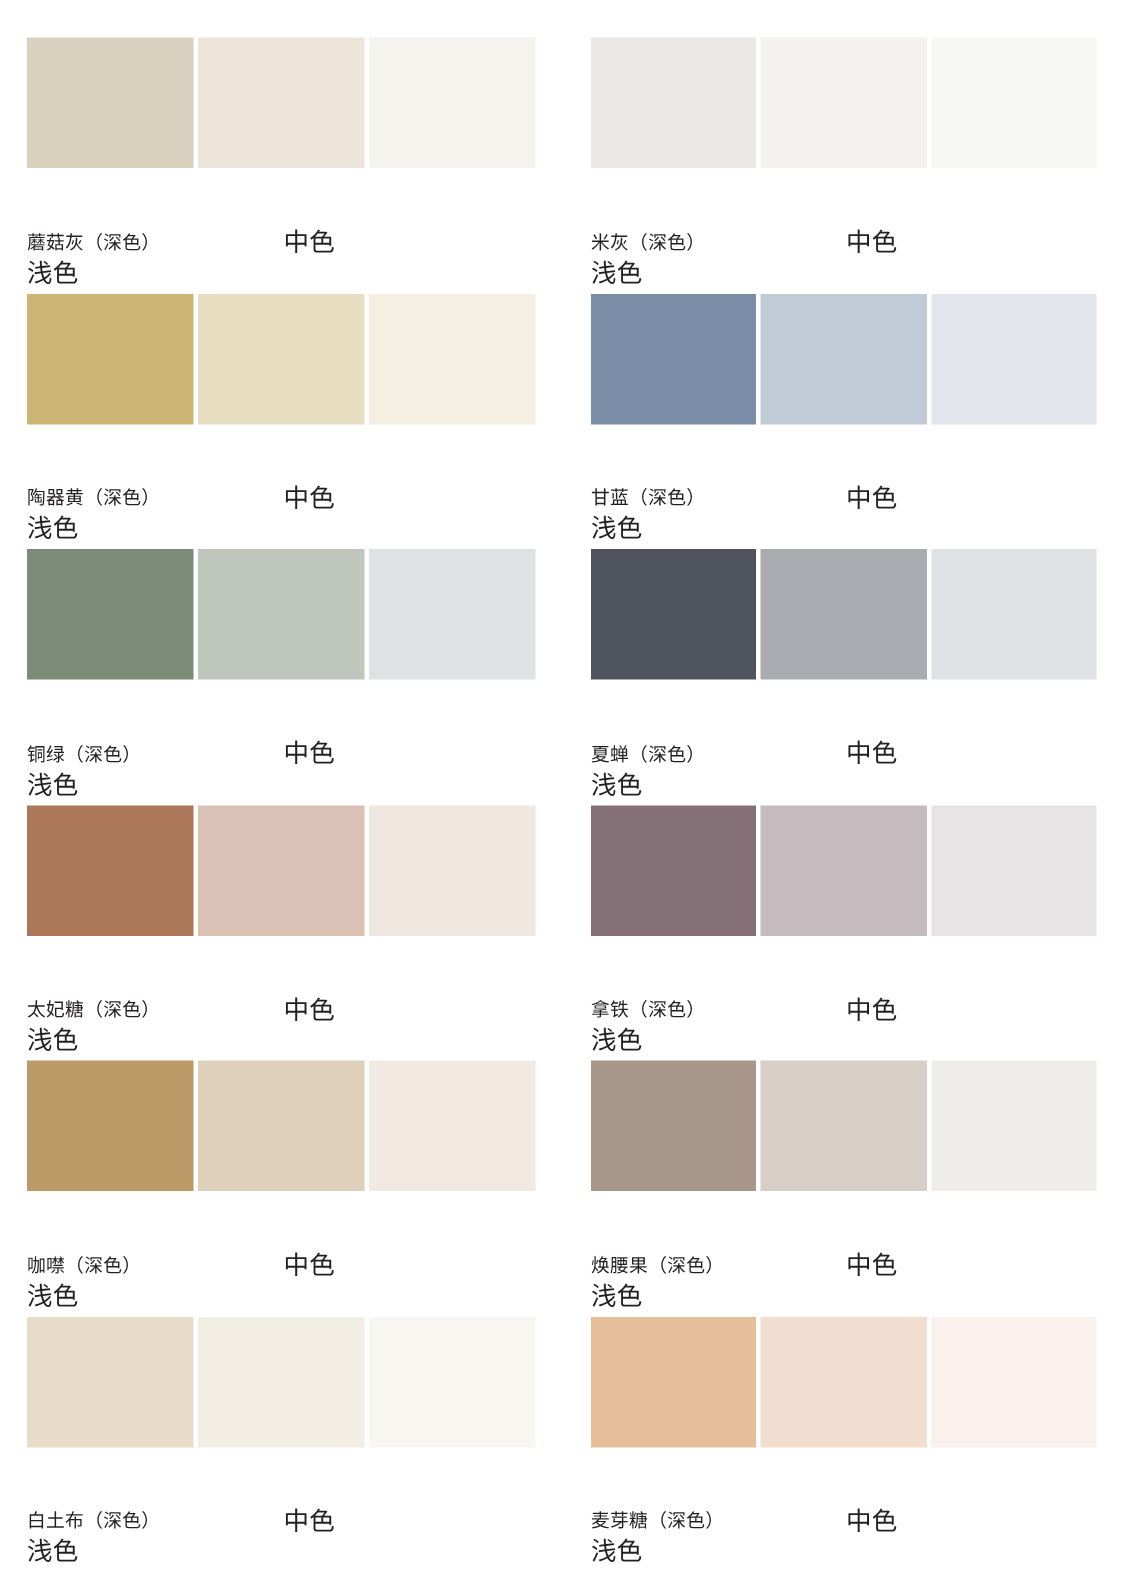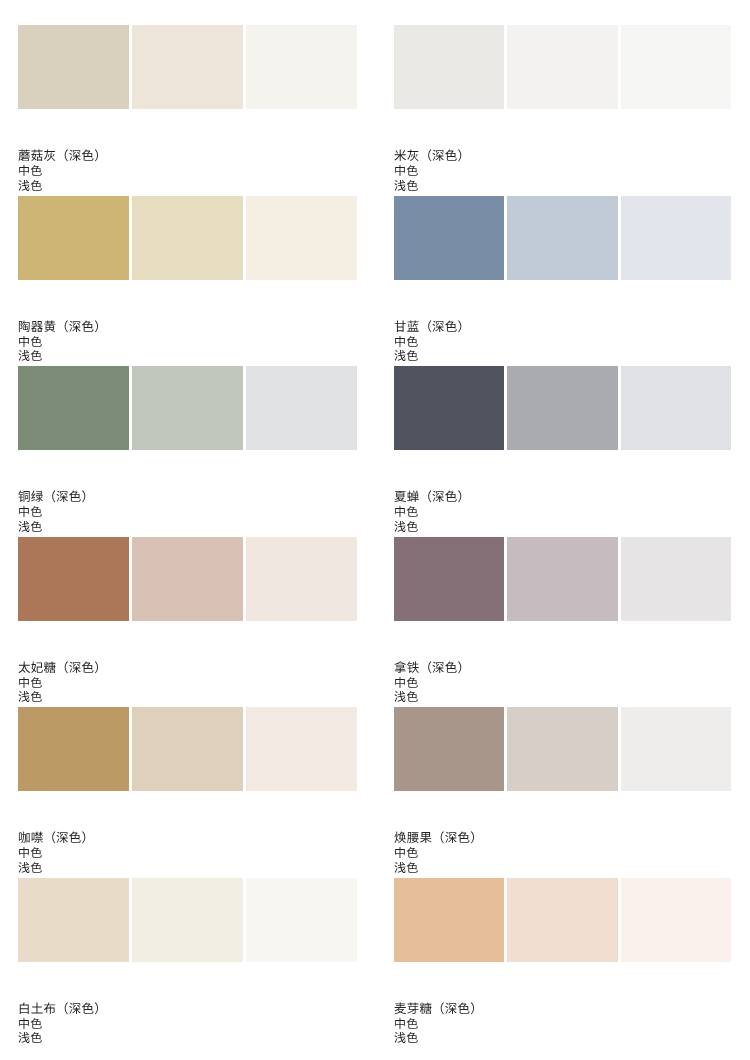--- a/index.html
+++ b/index.html
@@ -48,29 +48,29 @@
   }
 
   .swatch {
     width: 100%;
     height: 100%;
     display: block;
   }
 
   .label-strip {
     display: grid;
-    grid-template-columns: 1fr;
+    grid-template-columns: 1fr 1fr;
     column-gap: 3px;
     align-items: center;
     height: 50px;
     margin-top: 40px;
   }
 
   .tone-label {
-    font-size: 12px;
+    font-size: 17px;
     line-height: 1.2;
     letter-spacing: 0.2px;
     color: #231f20;
     white-space: nowrap;
     font-family: "Liberation Sans", "DejaVu Sans", sans-serif;
   }
 
   .tone-label.name-label {
     font-size: 12.5px;
   }

